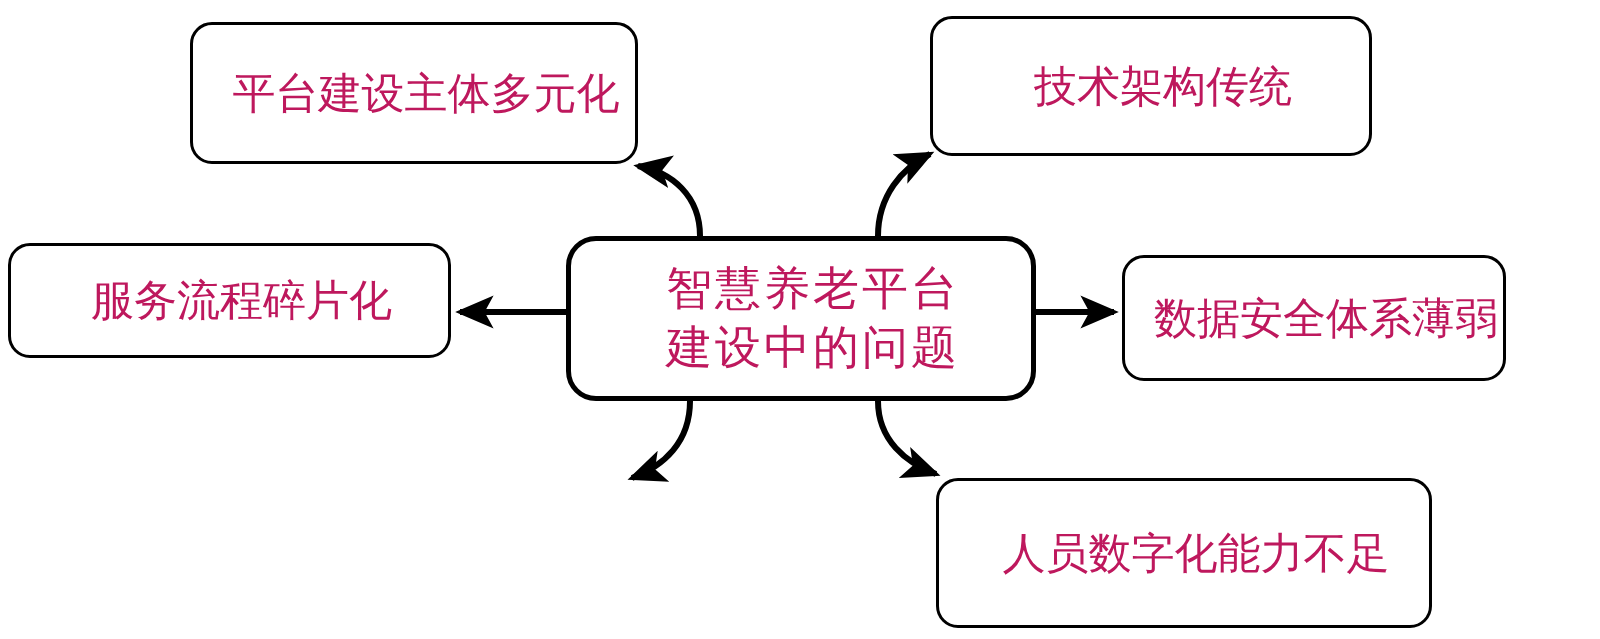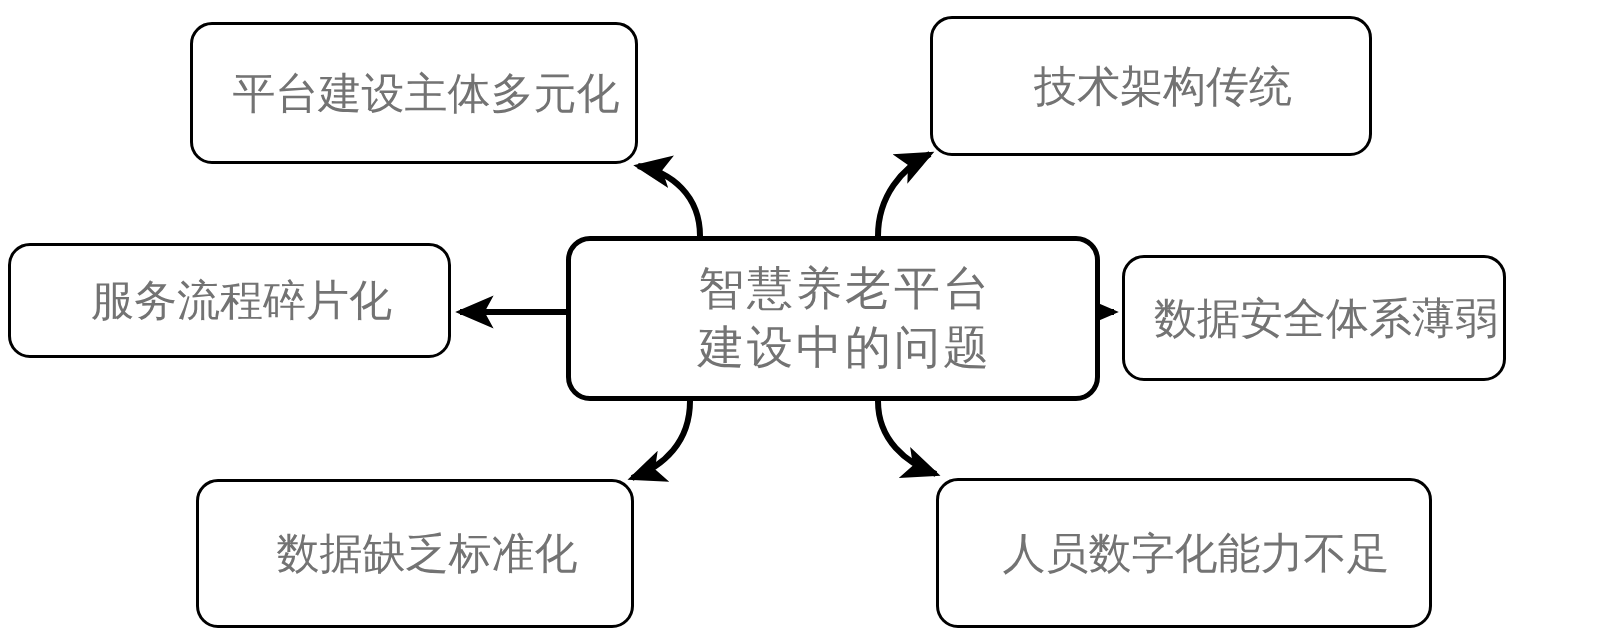--- a/index.html
+++ b/index.html
@@ -26,21 +26,21 @@
   .node {
     position: absolute;
     box-sizing: border-box;
     background: #ffffff;
     border: 3px solid #000000;
     border-radius: 22px;
     display: flex;
     align-items: center;
     justify-content: center;
     text-align: center;
-    color: #737373;
+    color: #be185d;
     z-index: 2;
     padding-left: 24px;
   }
   .node-label {
     font-size: 43px;
     line-height: 1.18;
     font-family: "Liberation Sans", sans-serif;
     white-space: nowrap;
   }
   .node.center {
@@ -55,21 +55,21 @@
     white-space: pre-line;
   }
 
   
   #node-top-left      { left: 190px;  top: 22px;   width: 448px; height: 142px; }
   #node-top-right     { left: 930px;  top: 16px;   width: 442px; height: 140px; }
   #node-mid-left      { left: 8px;    top: 243px;  width: 443px; height: 115px; }
   #node-mid-right     { left: 1122px; top: 255px;  width: 384px; height: 126px; }
   #node-bottom-left   { left: 196px;  top: 479px;  width: 438px; height: 149px; }
   #node-bottom-right  { left: 936px;  top: 478px;  width: 496px; height: 150px; }
-  #node-center        { left: 566px;  top: 236px;  width: 534px; height: 165px; }
+  #node-center        { left: 566px;  top: 236px;  width: 470px; height: 165px; border-radius: 30px; }
 </style>
 </head>
 <body>
 
 <div id="canvas">
 
   <svg id="edges" viewBox="0 0 1600 639" width="1600" height="639" xmlns="http://www.w3.org/2000/svg">
     <defs>
       <marker id="arrowhead" markerWidth="7" markerHeight="7" refX="5.6" refY="3" orient="auto" markerUnits="strokeWidth">
         <path d="M0,0.25 L6.4,3 L0,5.75 L1.5,3 Z" fill="#000000"></path>
@@ -98,23 +98,20 @@
   </div>
 
   <div class="node" id="node-mid-left">
     <span class="node-label">服务流程碎片化</span>
   </div>
 
   <div class="node" id="node-mid-right">
     <span class="node-label">数据安全体系薄弱</span>
   </div>
 
-  <div class="node" id="node-bottom-left">
-    <span class="node-label">数据缺乏标准化</span>
-  </div>
 
   <div class="node" id="node-bottom-right">
     <span class="node-label">人员数字化能力不足</span>
   </div>
 
   <div class="node center" id="node-center">
     <span class="node-label">智慧养老平台
 建设中的问题</span>
   </div>
 

